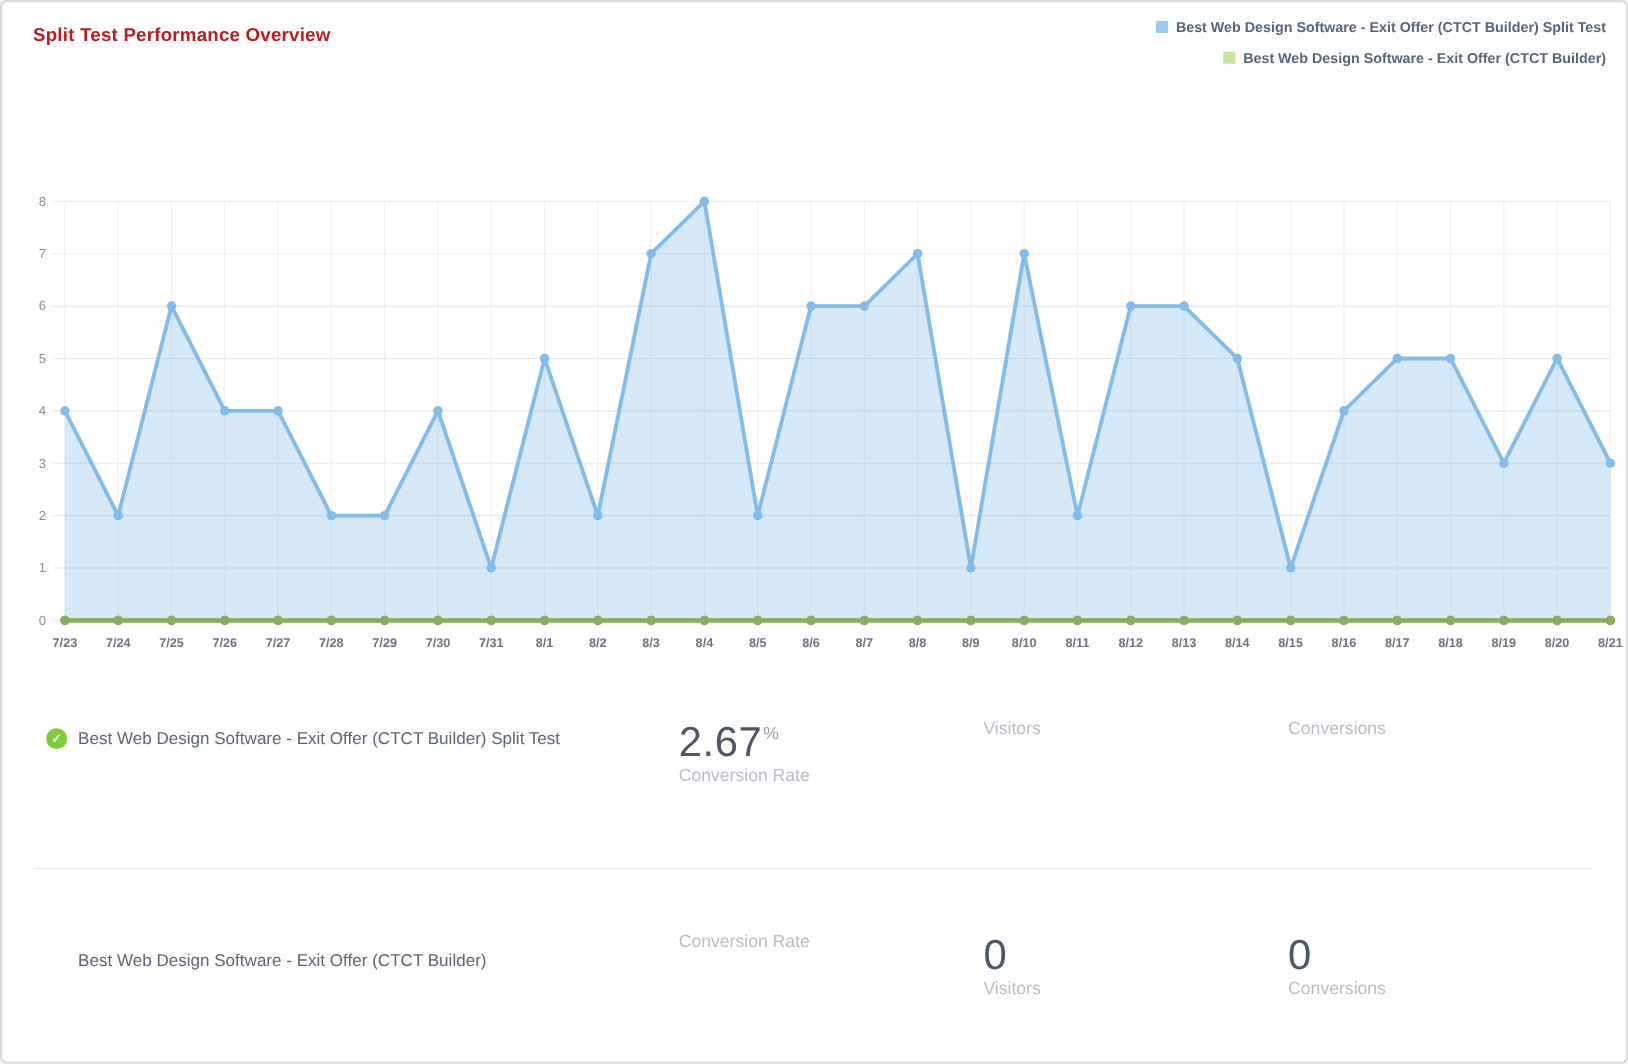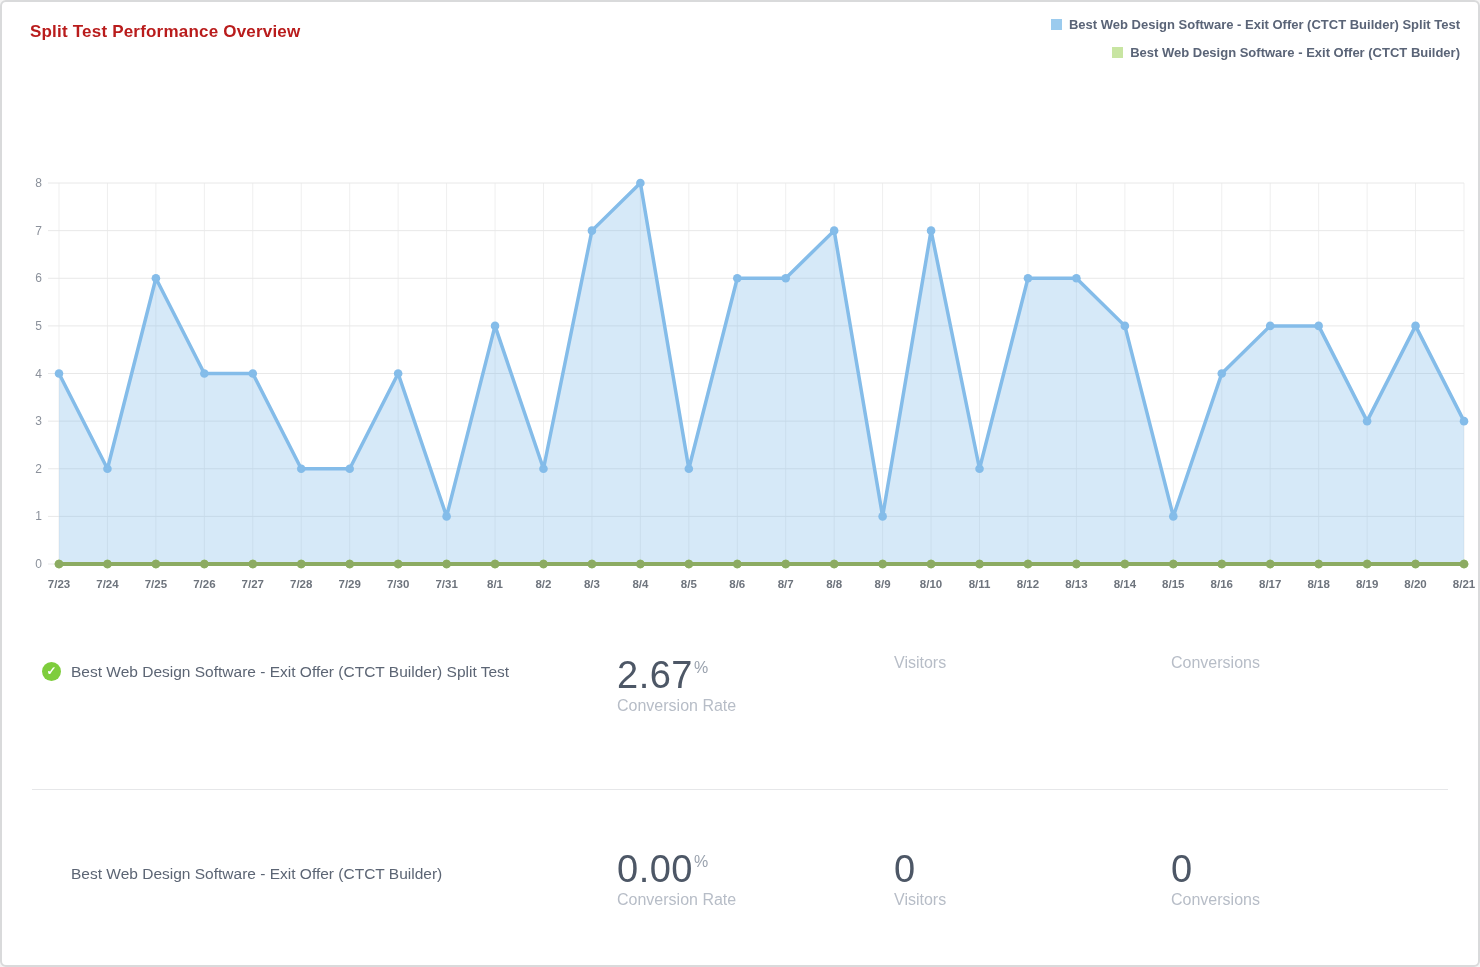--- a/index.html
+++ b/index.html
@@ -321,21 +321,20 @@
 
     <div class="divider"></div>
 
     <div class="summary-row row-2">
       <div class="test-name">
         <span class="check-spacer"></span>
         <span class="test-name-text">Best Web Design Software - Exit Offer (CTCT Builder)</span>
       </div>
       <div class="stats">
         <div class="stat">
-          <div class="stat-value"><span>0.00</span><span class="stat-sup">%</span></div>
           <div class="stat-label">Conversion Rate</div>
         </div>
         <div class="stat">
           <div class="stat-value"><span>0</span><span class="stat-sup"></span></div>
           <div class="stat-label">Visitors</div>
         </div>
         <div class="stat">
           <div class="stat-value"><span>0</span><span class="stat-sup"></span></div>
           <div class="stat-label">Conversions</div>
         </div>

